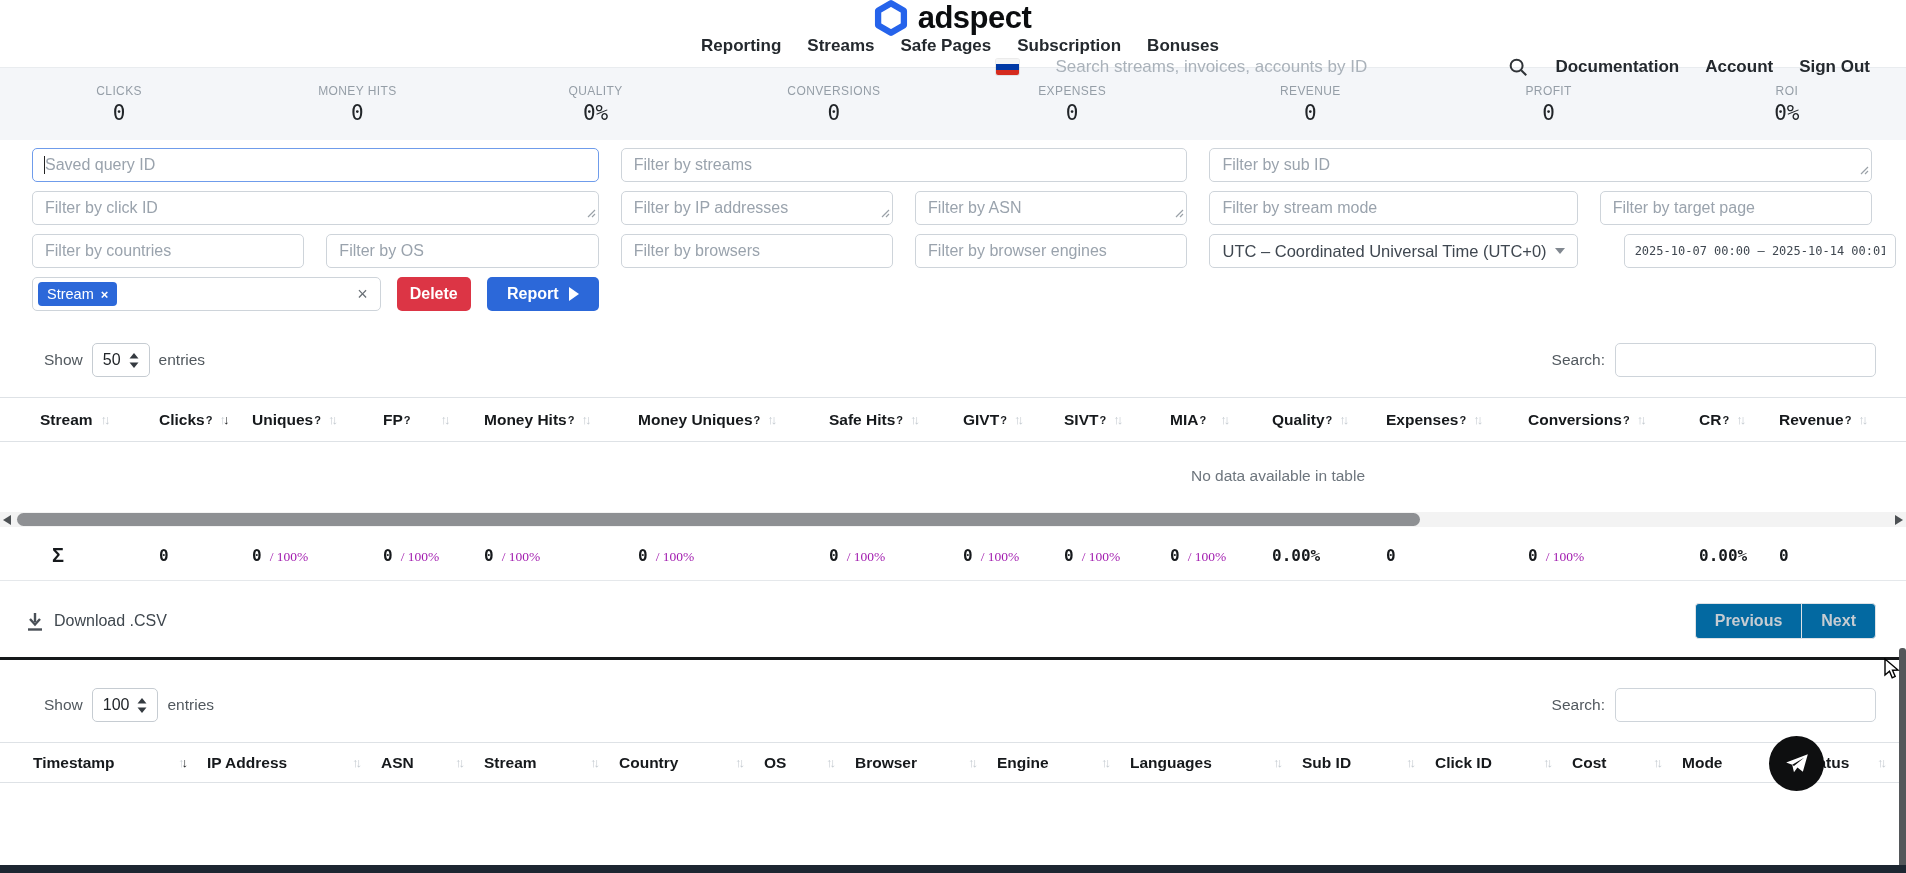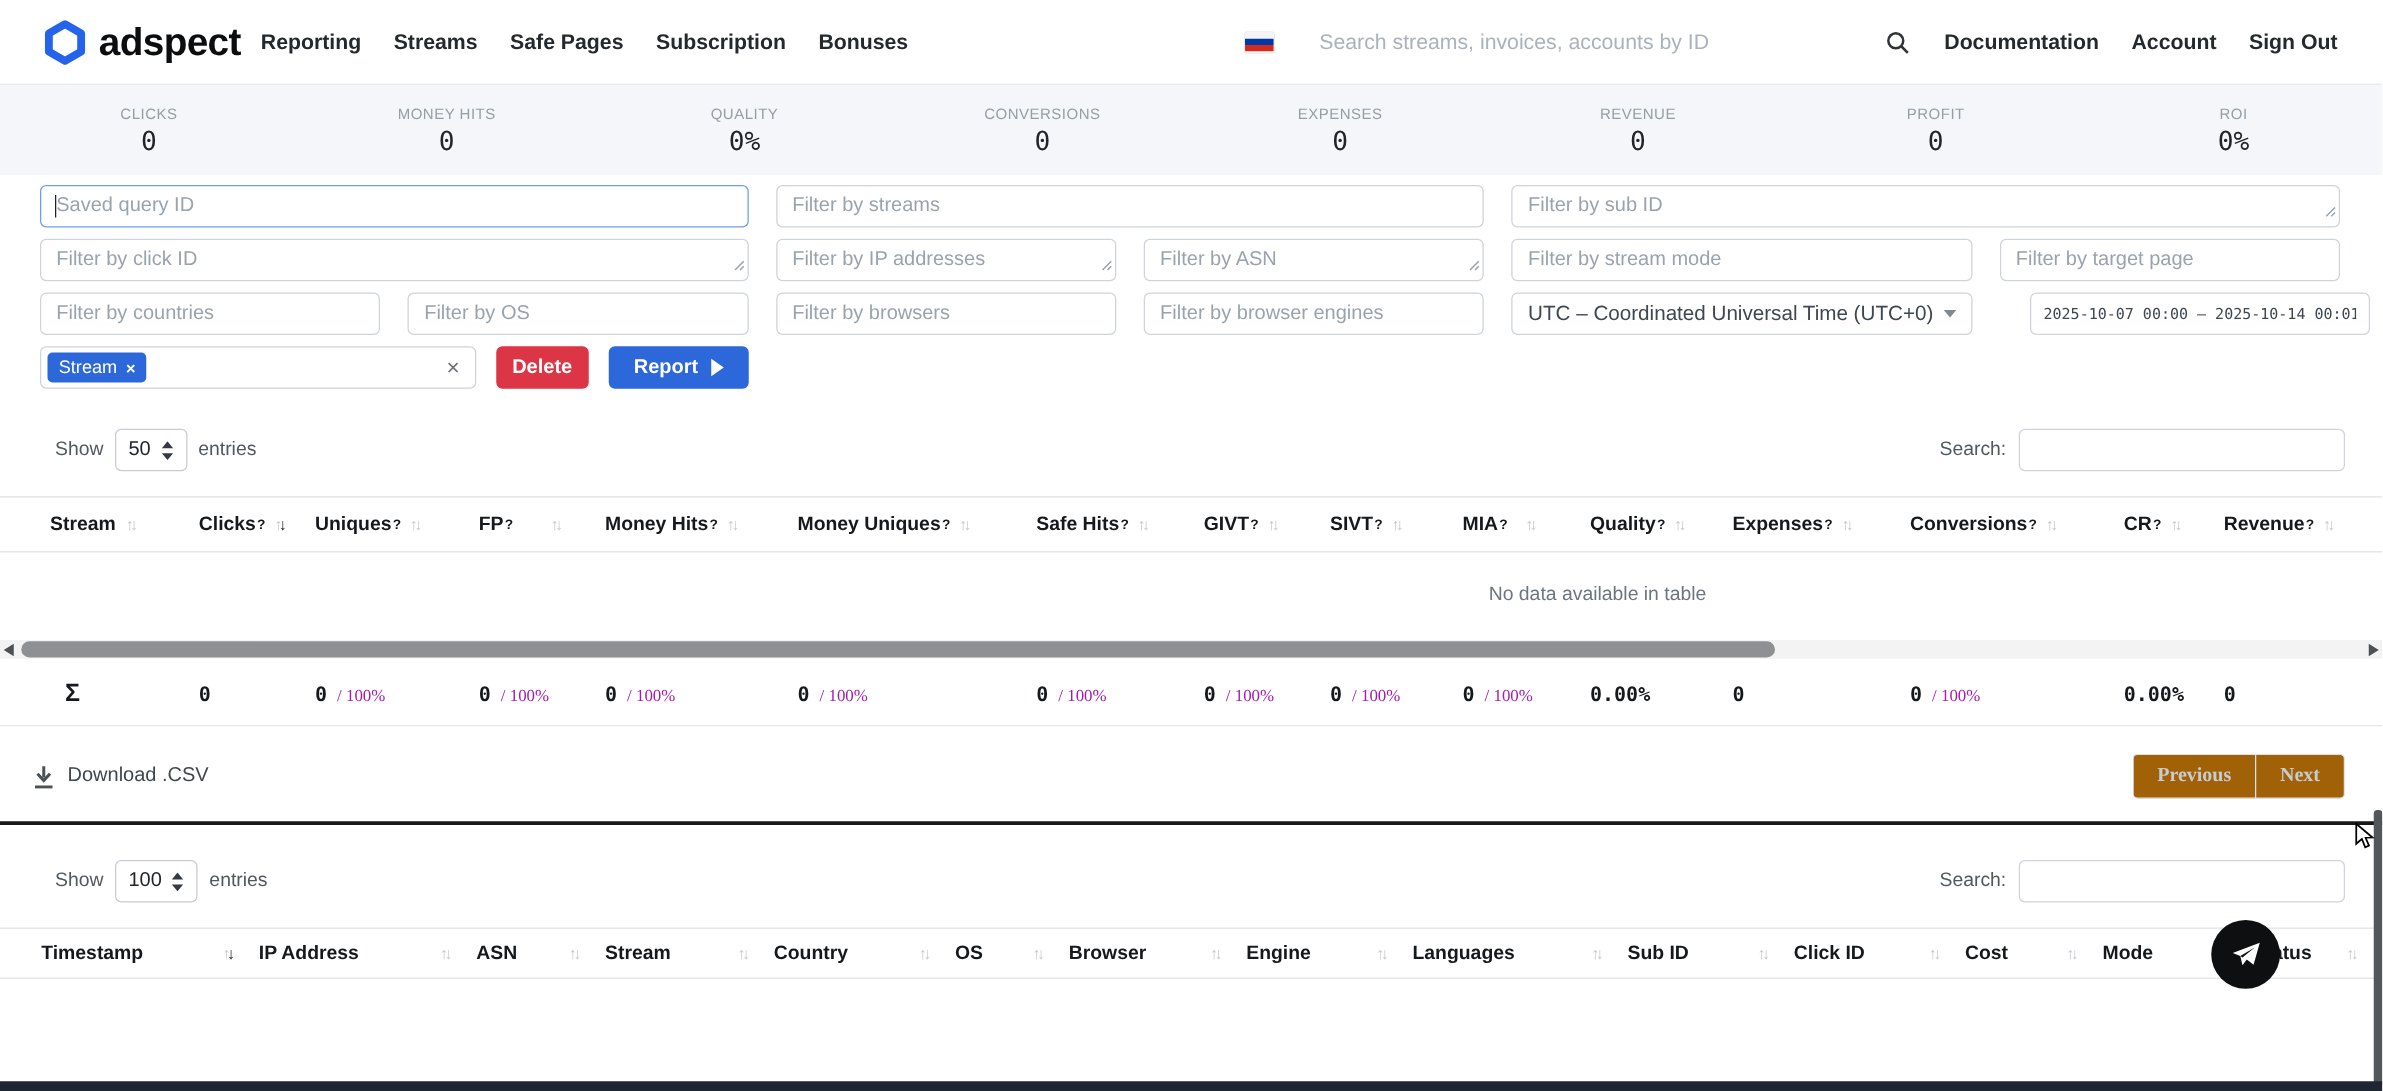--- a/index.html
+++ b/index.html
@@ -4,21 +4,21 @@
 <style>
   * { box-sizing: border-box; margin: 0; padding: 0; }
   html,body { width:1906px; height:873px; }
   body {
     font-family: "Liberation Sans", sans-serif;
     background:#fff; color:#212529; overflow:hidden;
   }
   .page { position:relative; width:1906px; height:873px; overflow:hidden; background:#fff; }
 
   
-  .navbar { height:67px; display:flex; align-items:center; padding:0 36px 0 34px; background:#fff; }
+  .navbar { height:67px; display:flex; align-items:center; padding:0 36px 0 34px; background:#fff;flex-direction:column; }
   .brand { display:flex; align-items:center; gap:9px; cursor:pointer; }
   .brand-text { font-size:31px; font-weight:bold; letter-spacing:-0.5px; color:#0b0d0f; }
   .nav-links { display:flex; align-items:center; gap:26px; margin-left:16px; }
   .nav-links a, .nav-right a { font-size:17px; font-weight:bold; color:#24292e; text-decoration:none; cursor:pointer; }
   .nav-right { margin-left:auto; display:flex; align-items:center; gap:26px; }
   .flag { width:23px; height:16px; display:inline-block; border-radius:2px; overflow:hidden; cursor:pointer; flex:none; box-shadow:0 0 0 1px rgba(0,0,0,0.08); }
   .flag span { display:block; height:33.33%; }
   .flag .w { background:#f5f5f5; } .flag .b { background:#0039a6; } .flag .r { background:#d52b1e; }
   .nav-search { border:none; outline:none; width:420px; font-size:17px; color:#212529; background:transparent; margin-left:10px; }
   .nav-search::placeholder { color:#aab2ba; }
@@ -96,21 +96,21 @@
   .rtot { height:50px; border-bottom:1px solid #e5e8eb; }
   .sigma { font-size:20px; font-weight:bold; color:#16191c; padding-left:12px; }
   .tval { font-family:"DejaVu Sans Mono", monospace; font-weight:bold; font-size:16px; color:#16191c; white-space:nowrap; }
   .tsuf { font-family:Liberation Serif, serif; font-size:13.5px; color:#a21caf; margin-left:8px; font-weight:normal; }
 
   
   .tfooter { display:flex; align-items:center; padding:0 30px 0 26px; margin-top:18px; height:44px; }
   .csv-link { display:flex; gap:10px; cursor:pointer; }
   .csv-label { font-size:16px; color:#3f474e; }
   .pager { margin-left:auto; display:flex; }
-  .pg-btn { border:1px solid #dee2e6; background:#a16207; color:#c6ccd2; font-size:16px; font-weight:bold; padding:8px 19px; cursor:default; font-family:Liberation Serif, serif; }
+  .pg-btn { border:1px solid #dee2e6; background:#0369a1; color:#c6ccd2; font-size:16px; font-weight:bold; padding:8px 19px; cursor:default; font-family:Liberation Sans, sans-serif; }
   .pg-btn.prev { border-radius:4px 0 0 4px; border-right:none; }
   .pg-btn.next { border-radius:0 4px 4px 0; }
 
   .dark-divider { height:3px; background:#16181a; margin-top:14px; }
 
   
   .ctable { margin-top:20px; }
   .crow { display:flex; align-items:center; padding-left:33px; border-top:1px solid #dee2e6; border-bottom:1px solid #dee2e6; height:41px; }
   .crow .hcol { justify-content:space-between; padding-right:22px; }
   .c14 > :nth-child(1){width:174px} .c14 > :nth-child(2){width:174px} .c14 > :nth-child(3){width:103px}

